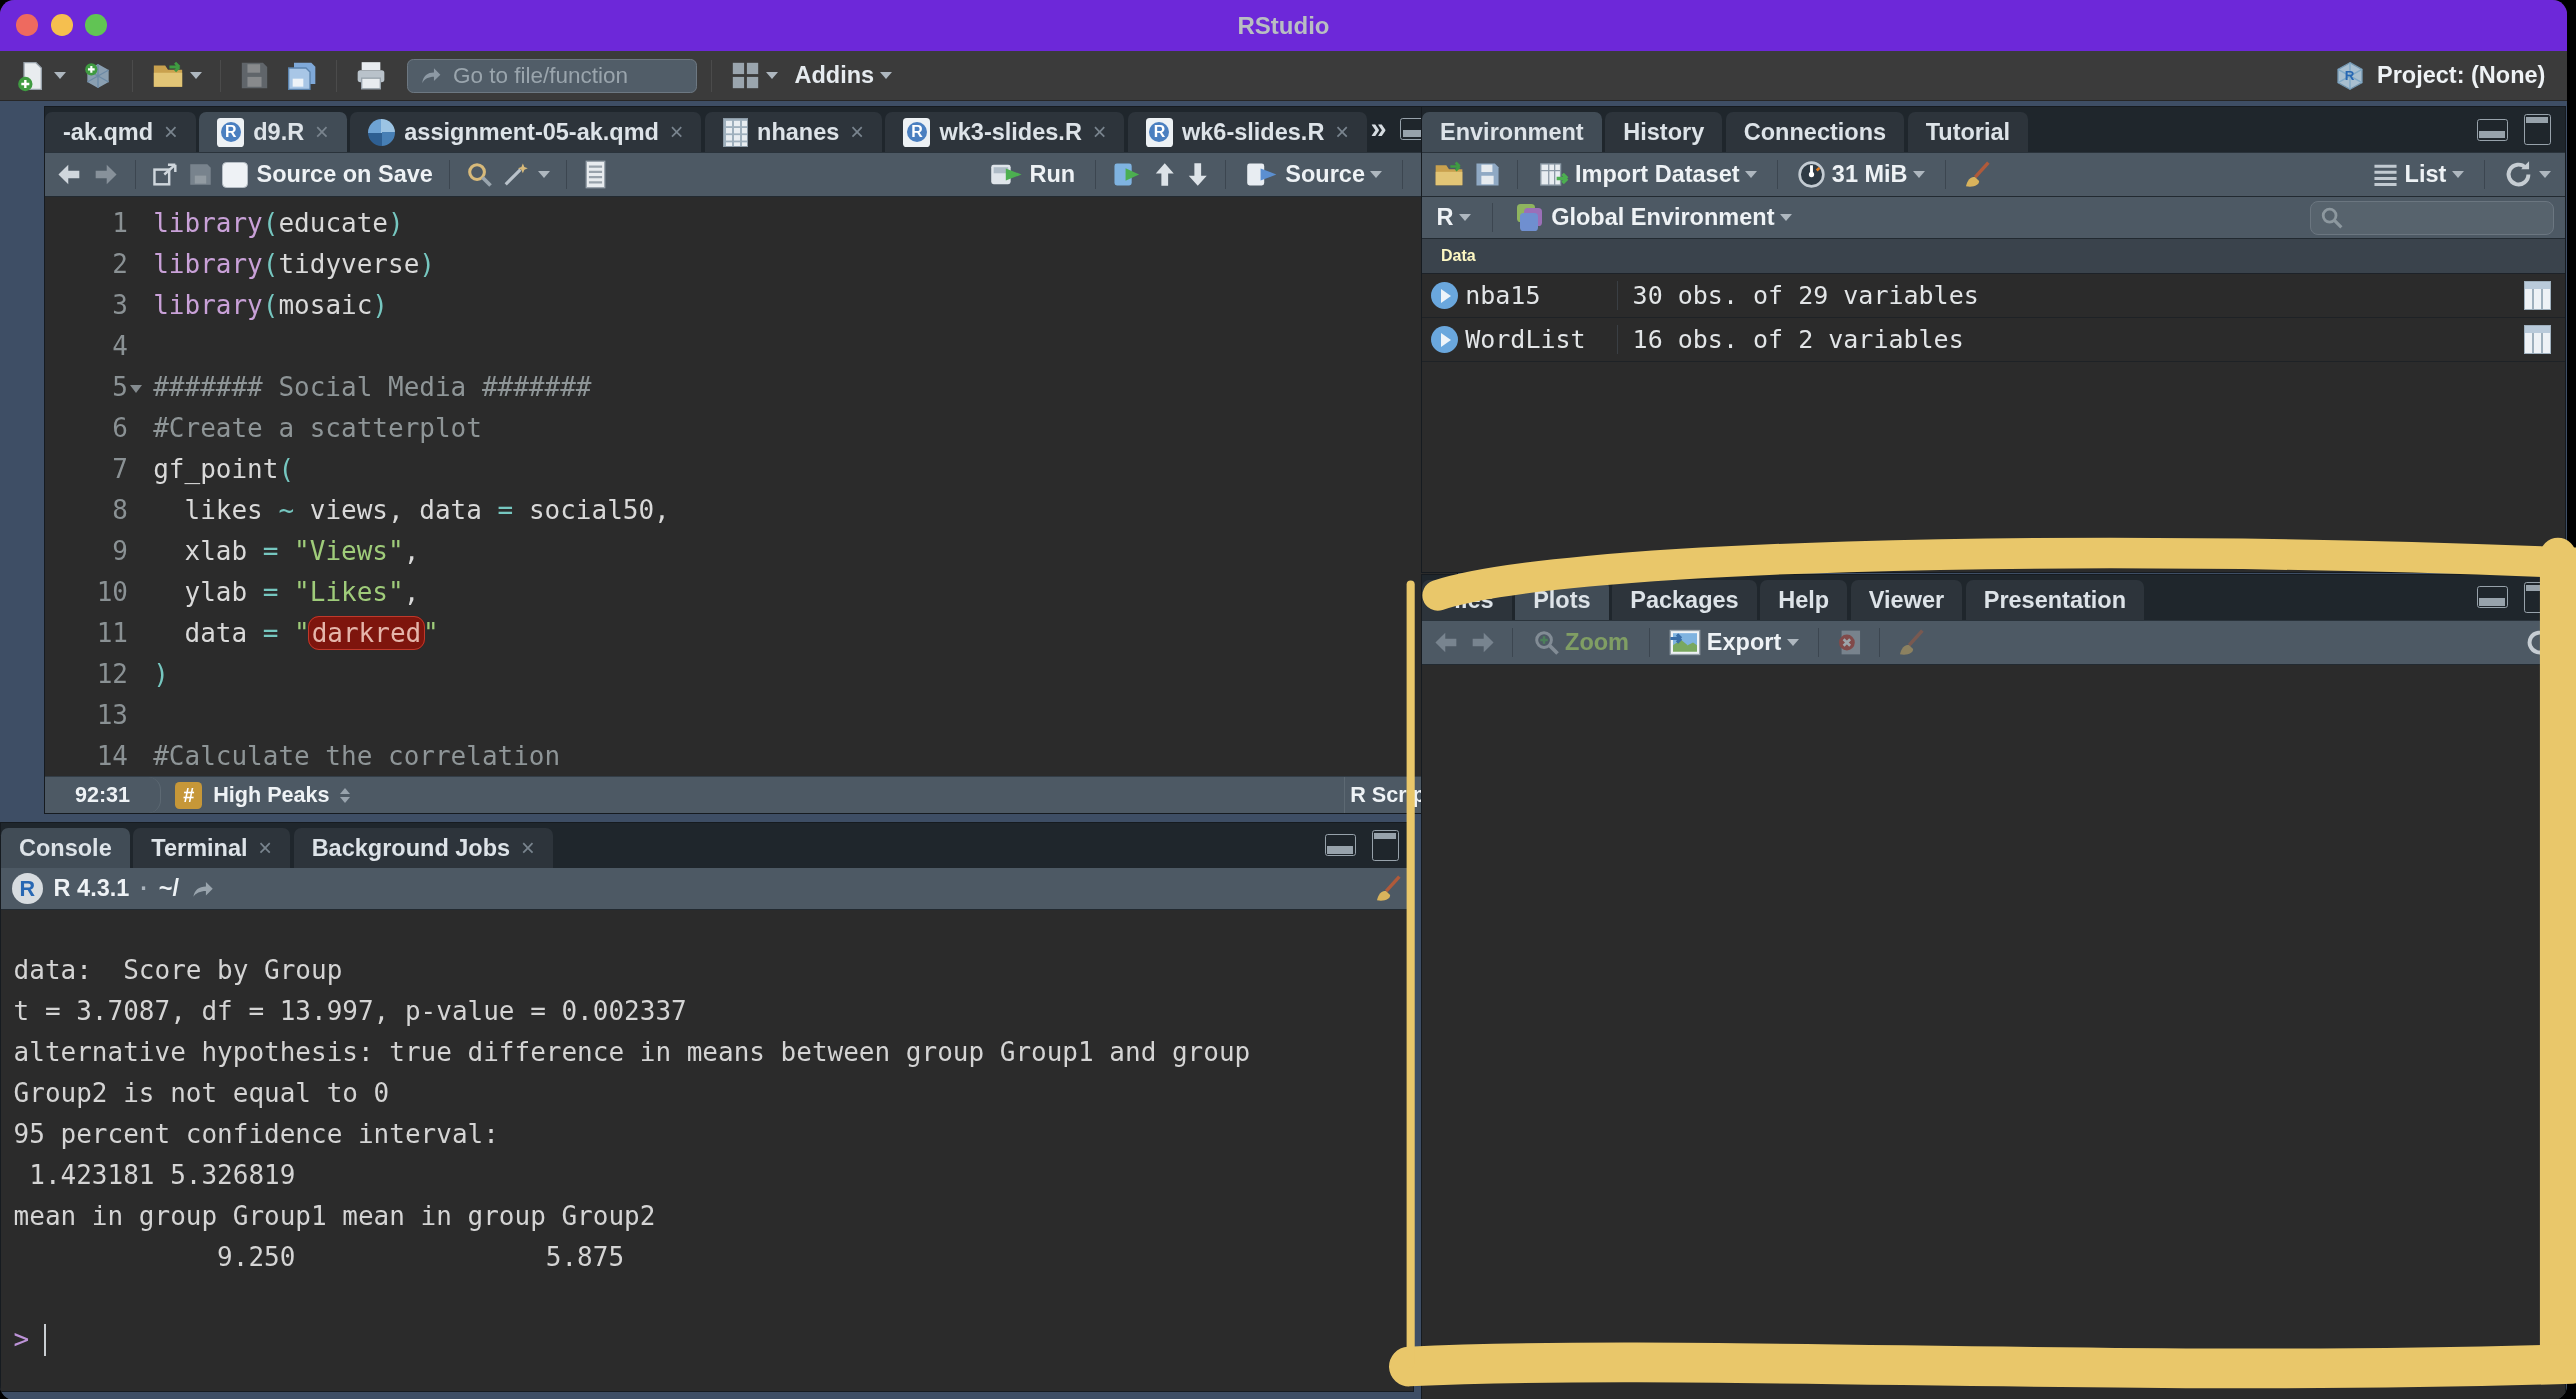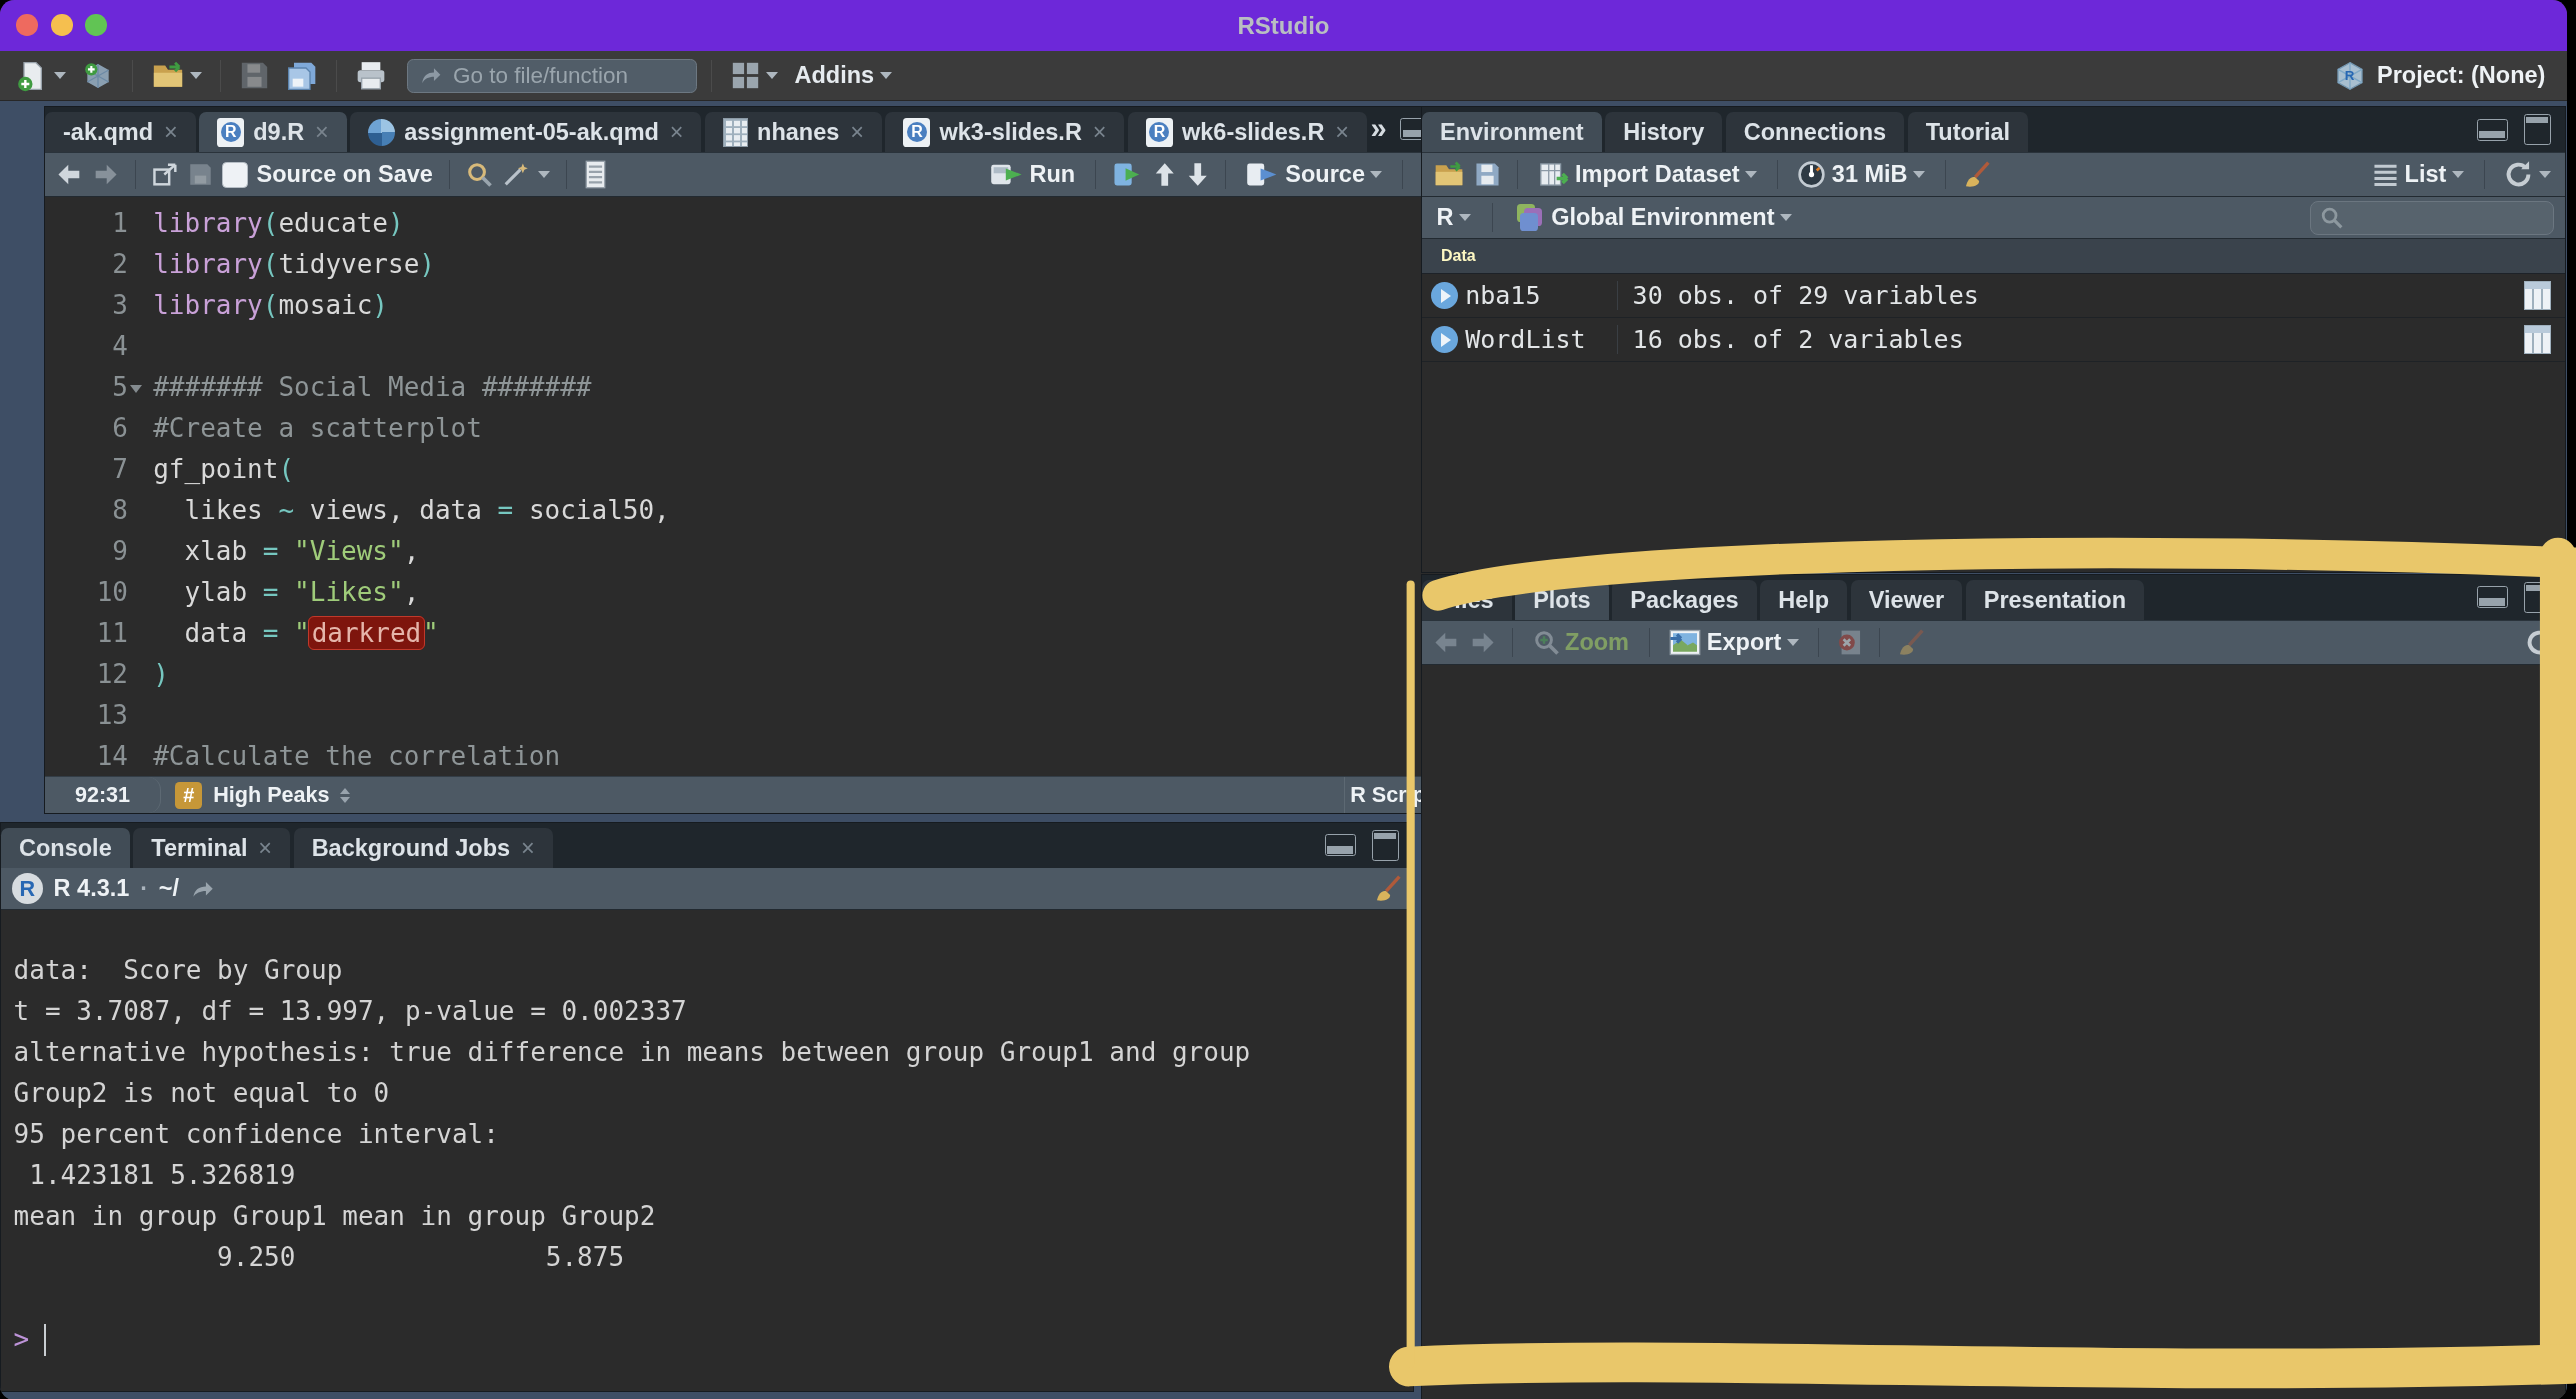--- a/index.html
+++ b/index.html
@@ -60,21 +60,21 @@
   .dimtext{color:#bef264;font-weight:700;}
   .checkbox{width:23.5px;height:23.5px;background:#eef2f5;border-radius:4.5px;border:0.9px solid #b6bec5;}
   .spacer{flex:1;}
   
   .code-area{flex:1;overflow:hidden;position:relative;font-family:"DejaVu Sans Mono",monospace;font-size:26px;line-height:41px;padding-top:5.4px;}
   .code-line{display:flex;height:41px;}
   .ln{width:83px;flex:0 0 auto;text-align:right;color:#8a9194;padding-right:12.6px;position:relative;}
   .ln.fold::after{content:"";position:absolute;right:-1.8px;top:18px;border-left:6.3px solid transparent;border-right:6.3px solid transparent;border-top:8px solid #848b8f;}
   .lc{white-space:pre;color:#d9d9d9;padding-left:12.6px;}
   .lc .kw{color:#c9a1d8;} .lc .pa{color:#76c7c0;} .lc .st{color:#9fcc7a;} .lc .cm{color:#8e9597;}
-  .lc .hl{background:#7e150d;border:1.8px solid #c0392b;color:#e5b6ab;padding:0.9px 2.7px;margin:0 -1.8px;border-radius:6px;}
+  .lc .hl{background:#7e150d;border:1.8px solid #c0392b;color:#e5b6ab;padding:0.9px 2.7px;margin:0 -1.8px;border-radius:11px;}
   
   .statusbar{height:36px;background:#4d5964;border-top:0.9px solid #333d46;display:flex;align-items:center;flex:0 0 auto;
              color:#eef2f5;font-size:21.6px;font-weight:600;}
   .pos-box{width:115px;text-align:center;border-right:0.9px solid #5d6973;height:100%;display:flex;align-items:center;justify-content:center;border-radius:13px;}
   .scope-box{display:flex;align-items:center;gap:10.8px;padding:0 14.4px;}
   .hash-badge{width:27px;height:27px;background:#c69738;border-radius:4.5px;color:#fff;display:flex;align-items:center;justify-content:center;font-size:20px;font-weight:700;}
   .sortarrows{display:inline-flex;flex-direction:column;gap:2.7px;}
   .sortarrows i{width:0;height:0;border-left:5.4px solid transparent;border-right:5.4px solid transparent;display:block;}
   .sortarrows .up{border-bottom:6.3px solid #98a3ad;} .sortarrows .dn{border-top:6.3px solid #98a3ad;}
   .rscript-box{margin-left:auto;display:flex;align-items:center;gap:9px;padding:0 5px;border-left:0.9px solid #5d6973;height:100%;}

